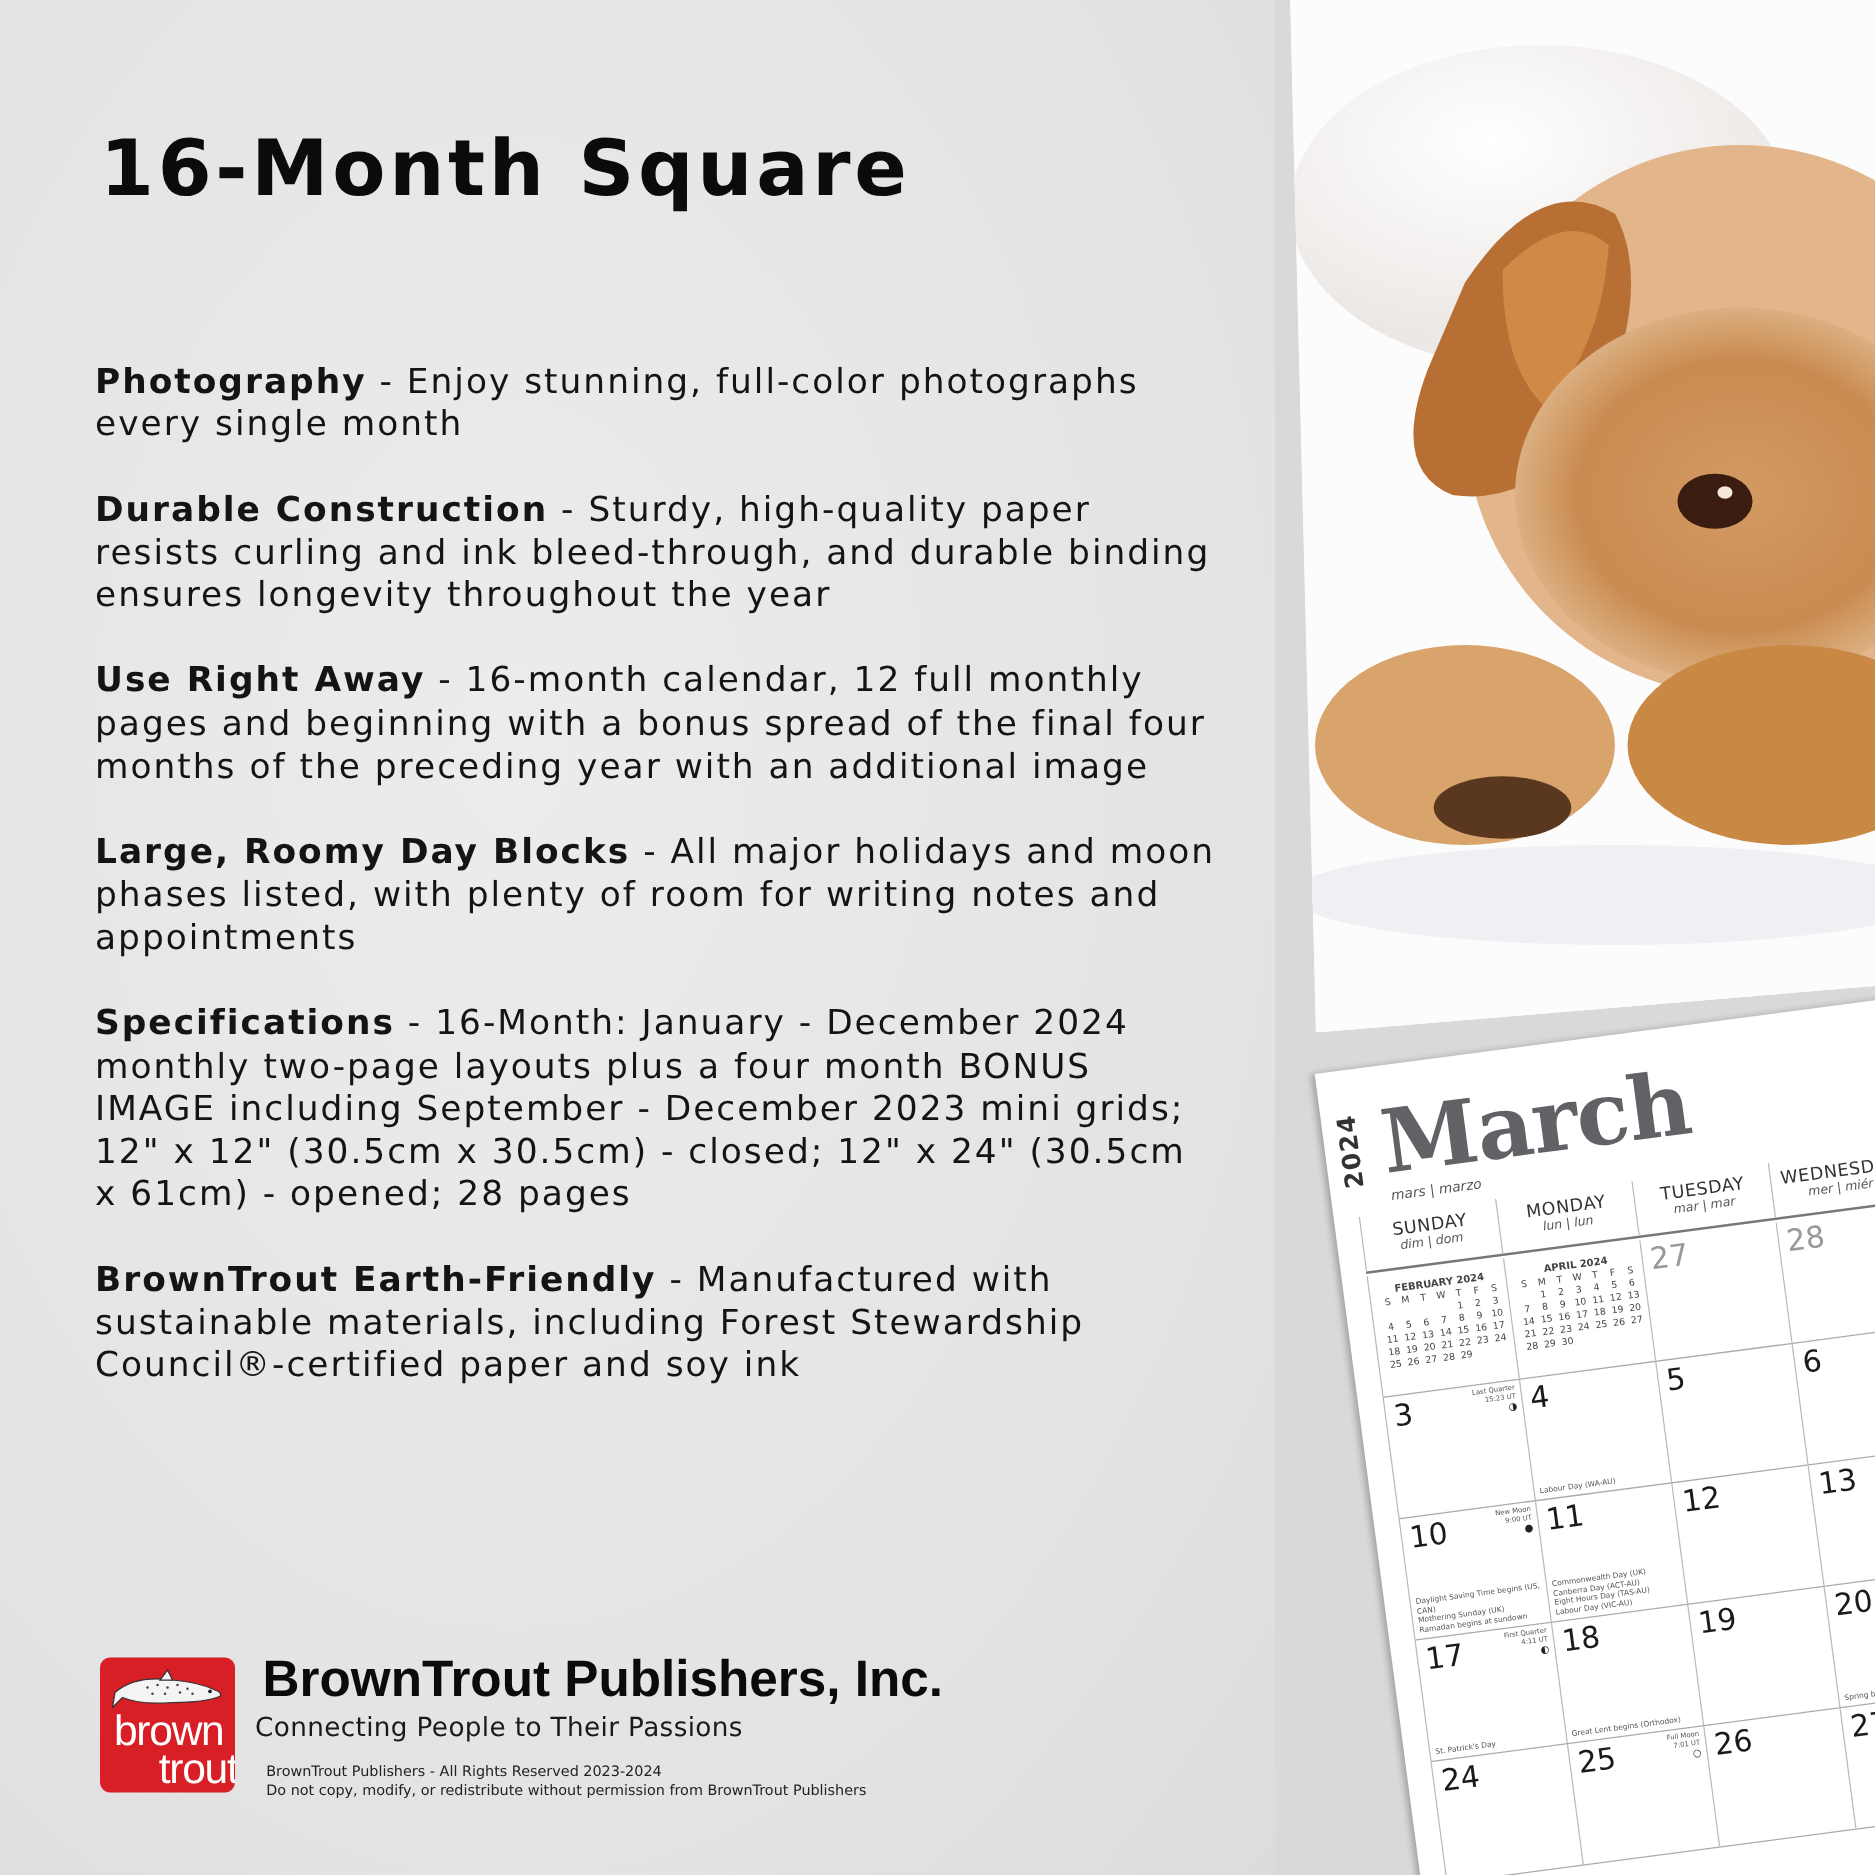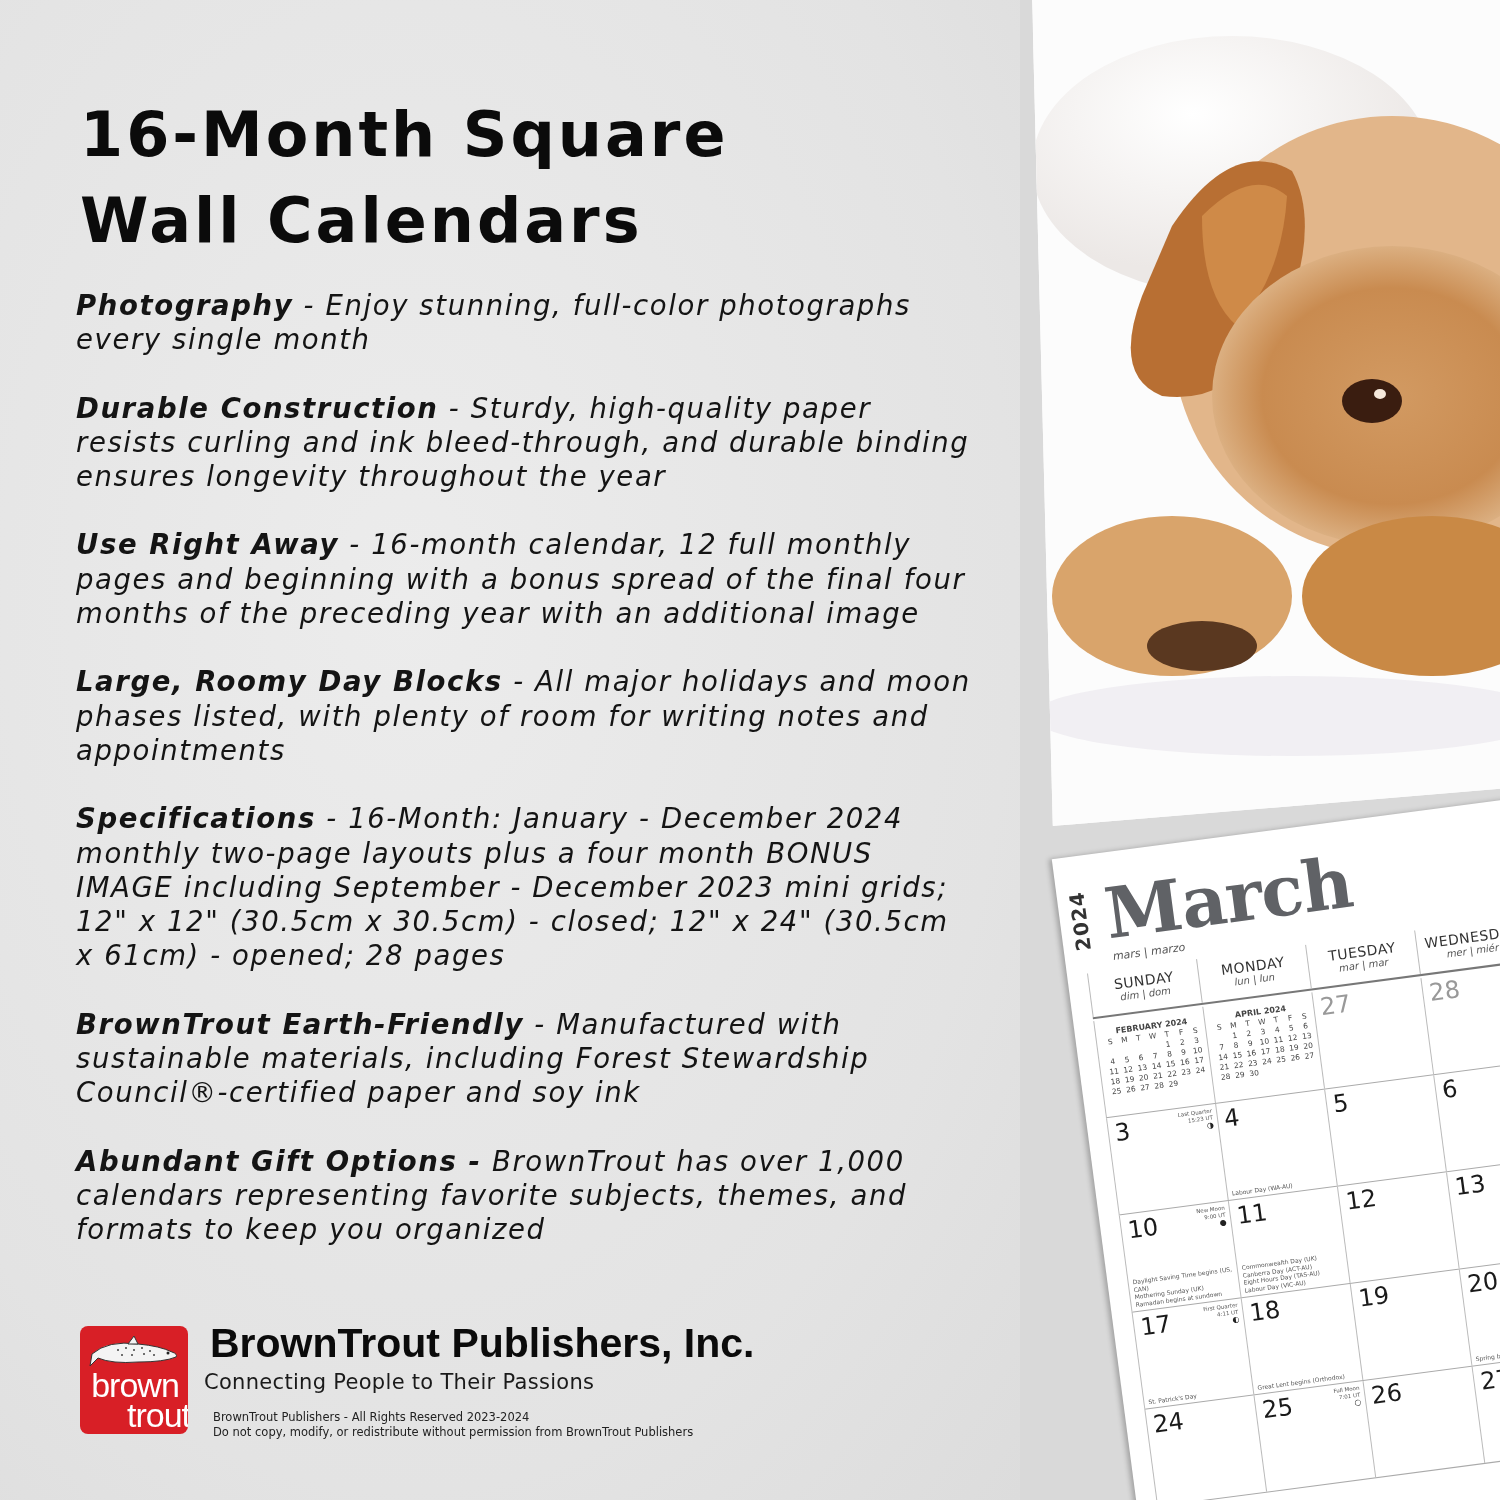--- a/index.html
+++ b/index.html
@@ -18,21 +18,21 @@
     position: absolute; left: 80px; top: 92px;
     font-family: "DejaVu Sans", sans-serif;
     font-weight: bold; font-size: 62px; line-height: 86px;
     letter-spacing: 3px; color: #0b0b0b;
   }
   .features {
     position: absolute; left: 76px; top: 288px; width: 900px;
   }
   .feature {
     font-size: 27.5px; line-height: 34.3px; letter-spacing: 1.6px;
-    color: #141414; margin-bottom: 34px; font-style: italic;
+    color: #141414; margin-bottom: 34px;
   }
   .feature .label { font-weight: bold; }
   .feature:nth-child(2) { margin-bottom: 34px; }
   .brand {
     position: absolute; left: 80px; top: 1326px; height: 108px;
   }
   .logo {
     position: absolute; left: 0; top: 0; width: 108px; height: 108px;
     background: #d81f26; border-radius: 8px; overflow: hidden;
   }
@@ -128,31 +128,29 @@
   }
   .mini-title { font-size: 8px; font-weight: bold; margin-bottom: 1px; }
   .mini-grid { display: grid; grid-template-columns: repeat(7, 1fr); line-height: 10px; }
 </style>
 </head>
 <body>
 
 <div class="left-panel">
   <h1 class="title">
     <span>16-Month Square</span><br>
-    <span>Wall Calendars</span>
   </h1>
 
   <div class="features">
     <p class="feature"><span class="label">Photography</span><span> - Enjoy stunning, full-color photographs every single month</span></p>
     <p class="feature"><span class="label">Durable Construction</span><span> - Sturdy, high-quality paper resists curling and ink bleed-through, and durable binding ensures longevity throughout the year</span></p>
     <p class="feature"><span class="label">Use Right Away</span><span> - 16-month calendar, 12 full monthly pages and beginning with a bonus spread of the final four months of the preceding year with an additional image</span></p>
     <p class="feature"><span class="label">Large, Roomy Day Blocks</span><span> - All major holidays and moon phases listed, with plenty of room for writing notes and appointments</span></p>
     <p class="feature"><span class="label">Specifications</span><span> - 16-Month: January - December 2024 monthly two-page layouts plus a four month BONUS IMAGE including September - December 2023 mini grids; 12" x 12" (30.5cm x 30.5cm) - closed; 12" x 24" (30.5cm x 61cm) - opened; 28 pages</span></p>
     <p class="feature"><span class="label">BrownTrout Earth-Friendly</span><span> - Manufactured with sustainable materials, including Forest Stewardship Council®-certified paper and soy ink</span></p>
-    <p class="feature"><span class="label">Abundant Gift Options -</span><span> BrownTrout has over 1,000 calendars representing favorite subjects, themes, and formats to keep you organized</span></p>
   </div>
 
   <div class="brand">
     <div class="logo">
       <svg class="logo-fish" viewBox="0 0 94 40">
         <path d="M4 22 Q20 8 50 12 Q72 14 84 20 Q90 22 88 25 Q76 30 50 30 Q24 32 10 26 L2 34 L4 22 Z" fill="#f4f4f4" stroke="#333" stroke-width="1"></path>
         <path d="M40 12 L46 4 L50 12 Z" fill="#f4f4f4" stroke="#333" stroke-width="1"></path>
         <circle cx="80" cy="21" r="1.5" fill="#222"></circle>
         <g fill="#444">
           <circle cx="30" cy="18" r="1"></circle>

